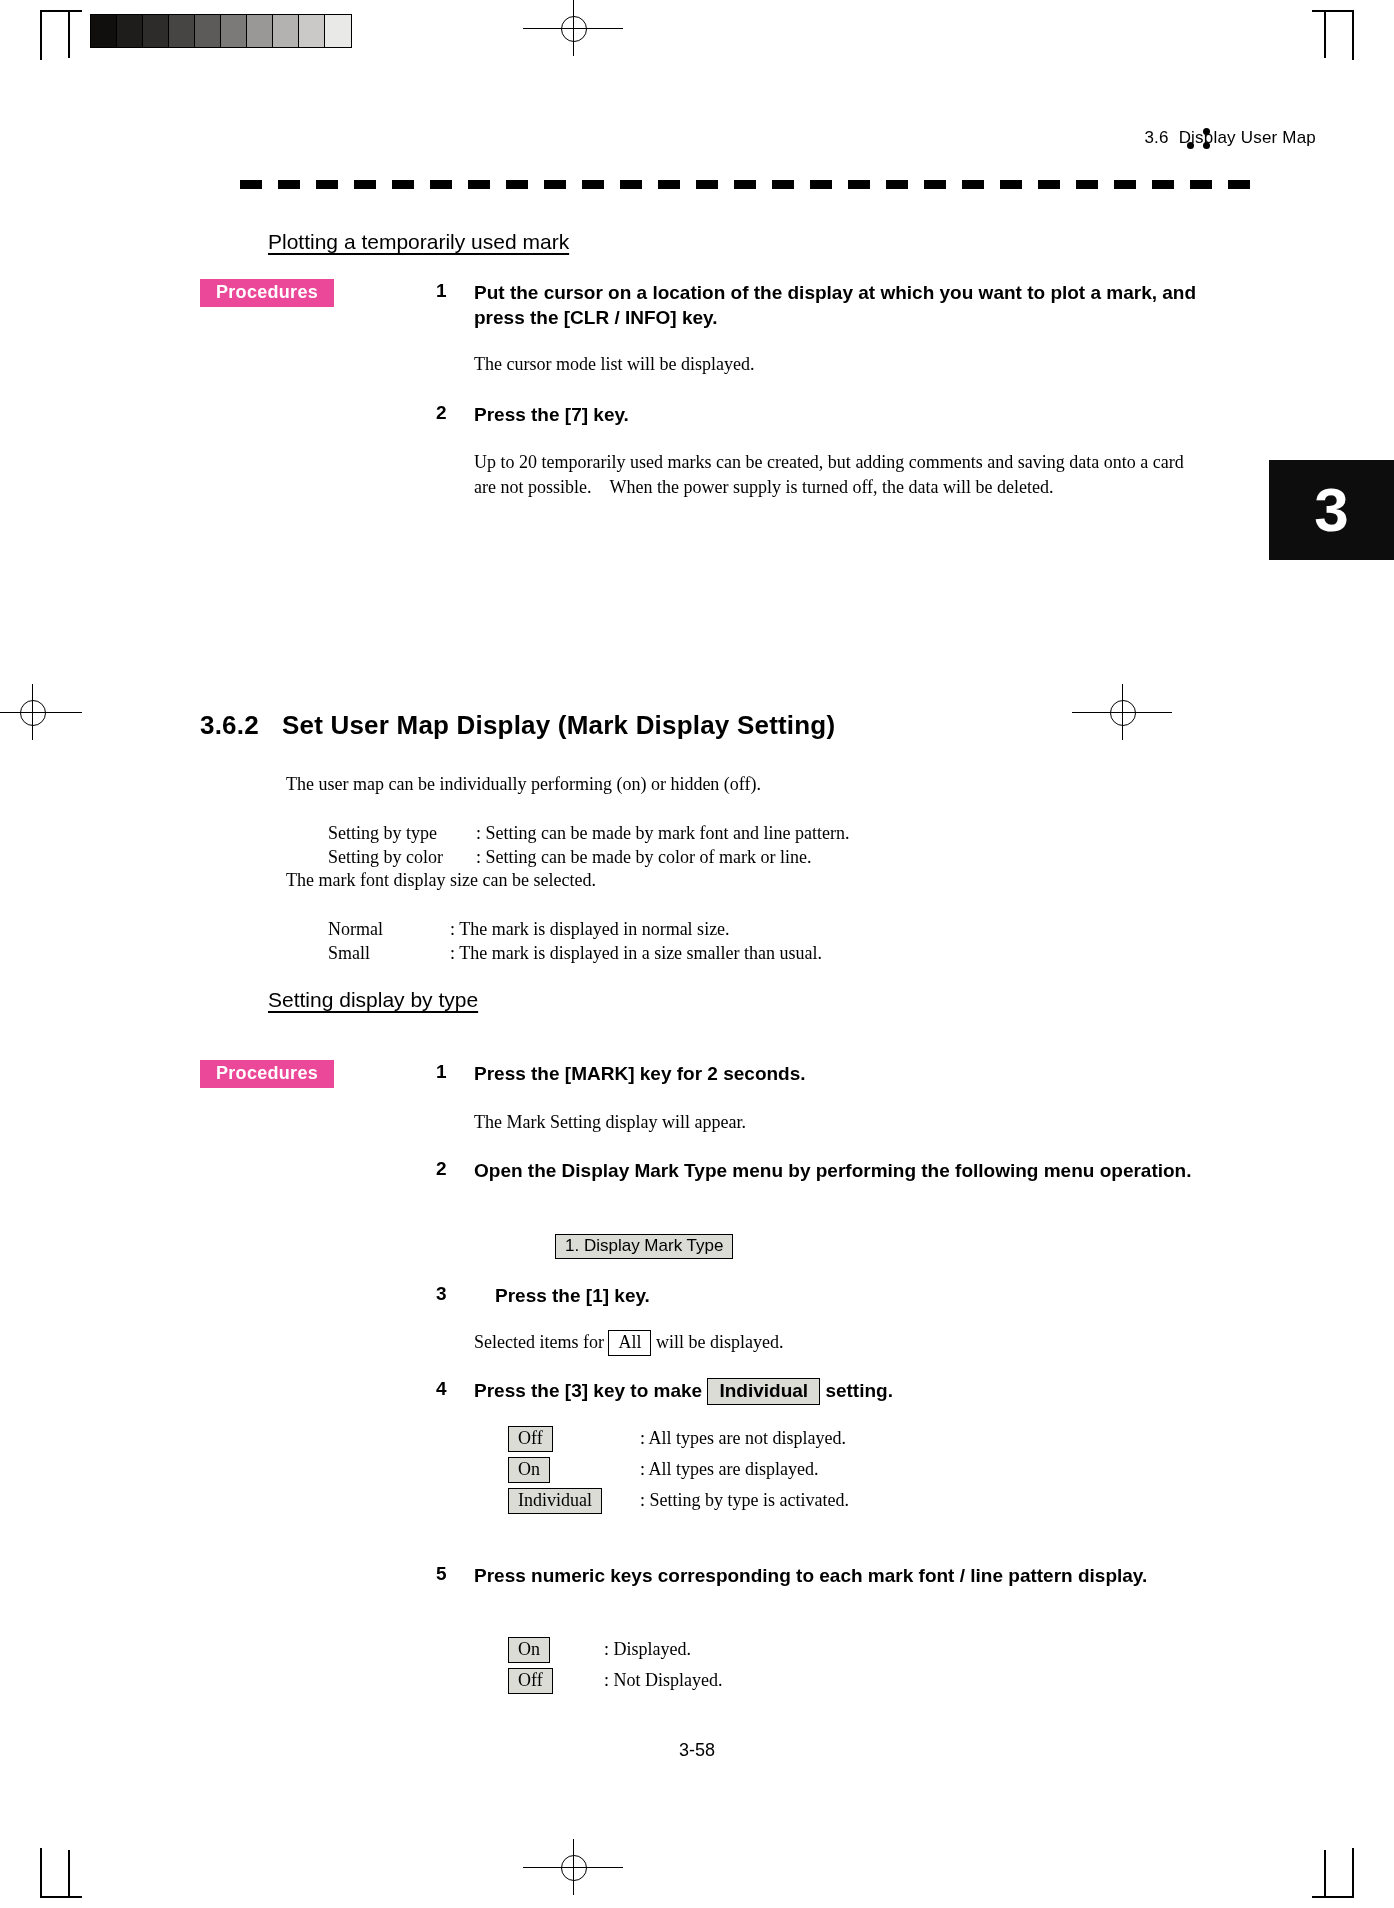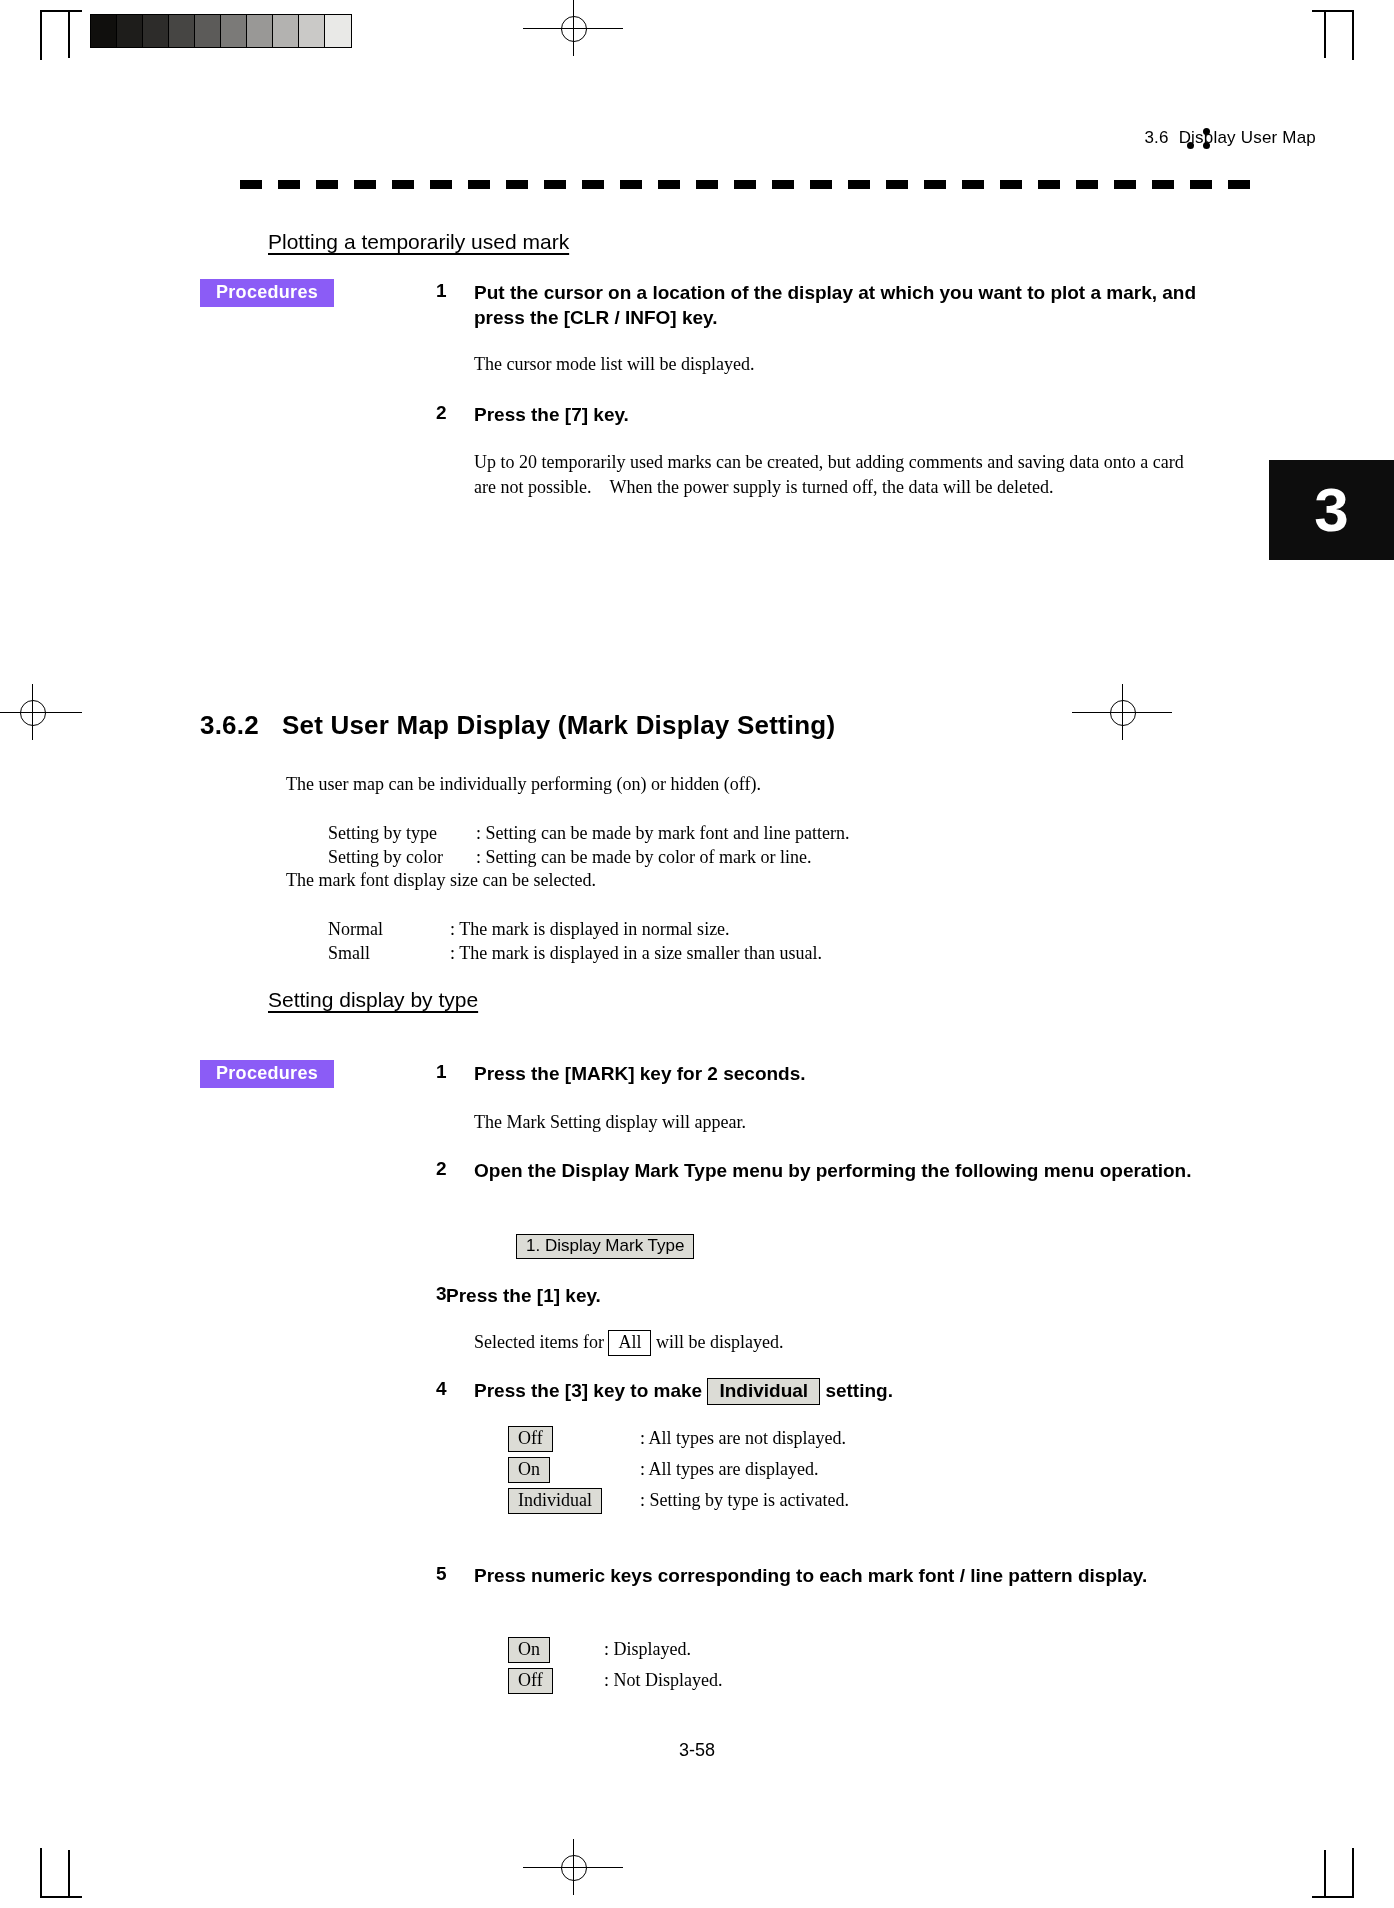--- a/index.html
+++ b/index.html
@@ -136,21 +136,21 @@
     position: absolute;
     font-family: "Liberation Sans", sans-serif;
     font-weight: normal;
     font-size: 21px;
     text-decoration: underline;
     text-underline-offset: 4px;
   }
 
   .proc-badge {
     position: absolute;
-    background: #8b5cf6;
+    background: #ec4899;
     color: #fff;
     font-family: "Liberation Sans", sans-serif;
     font-weight: bold;
     font-size: 18px;
     padding: 3px 16px 4px 16px;
     letter-spacing: 0.3px;
   }
 
   .step-num {
     position: absolute;
@@ -191,20 +191,21 @@
     font-family: "Liberation Serif", serif;
     font-size: 18px;
     line-height: 1.15;
     vertical-align: baseline;
     box-sizing: border-box;
   }
   .chip.plain { background: #ffffff; }
   .chip.sans {
     font-family: "Liberation Sans", sans-serif;
     font-size: 17px;
+    margin-left: 39px;
   }
   .chip.sans-bold {
     font-family: "Liberation Sans", sans-serif;
     font-weight: bold;
     font-size: 19px;
     padding: 1px 11px 2px 11px;
   }
 
   
   .mark-glyph {
@@ -366,21 +367,21 @@
   <div class="step-text" style="left:474px; top:1061px; width:730px;">Press the [MARK] key for 2 seconds.</div>
   <div class="body-text" style="left:474px; top:1110px; width:720px;">The Mark Setting display will appear.</div>
 
   <div class="step-num" style="left:436px; top:1158px;">2</div>
   <div class="step-text" style="left:474px; top:1158px; width:720px;">Open the Display Mark Type menu by performing the following menu operation.</div>
   <div style="position:absolute; left:516px; top:1234px;">
     <span class="chip sans">1. Display Mark Type</span>
   </div>
 
   <div class="step-num" style="left:436px; top:1283px;">3</div>
-  <div class="step-text" style="left:446px; top:1283px; width:720px;">Press the [1] key.</div>
+  <div class="step-text" style="left:495px; top:1283px; width:720px;">Press the [1] key.</div>
   <div class="body-text" style="left:474px; top:1330px; width:720px;">
     <span>Selected items for</span>
     <span class="chip plain">All</span>
     <span>will be displayed.</span>
   </div>
 
   <div class="step-num" style="left:436px; top:1378px;">4</div>
   <div class="step-text" style="left:474px; top:1378px; width:760px;">
     <span>Press the [3] key to make</span>
     <span class="chip sans-bold">Individual</span>

